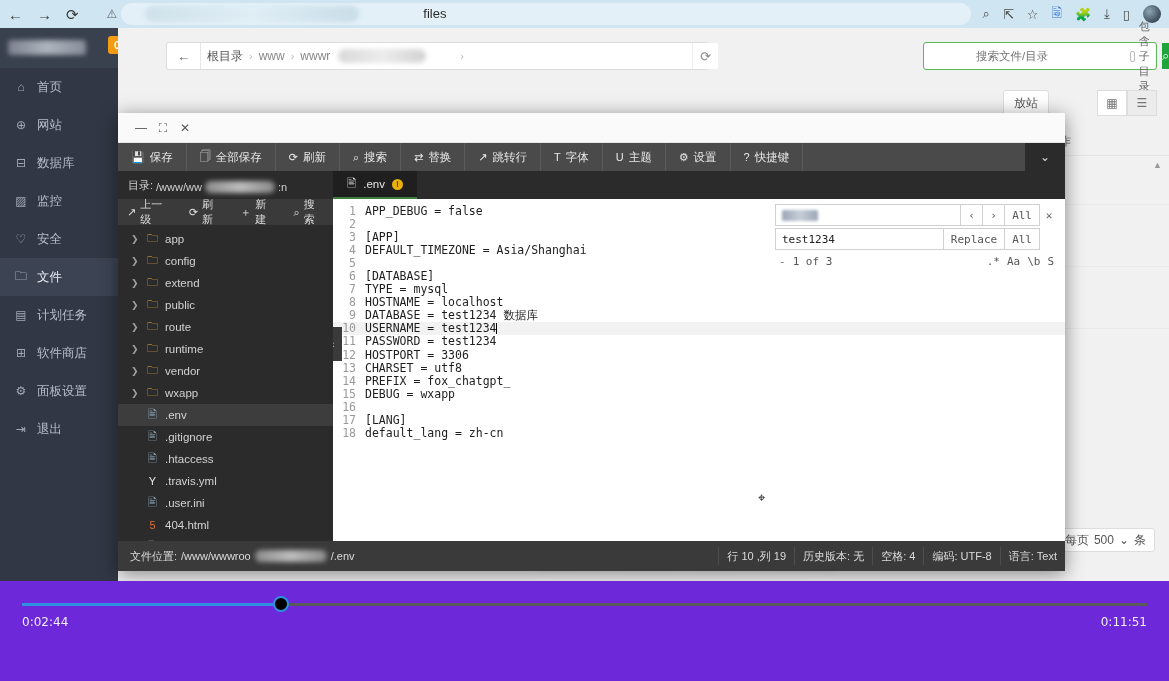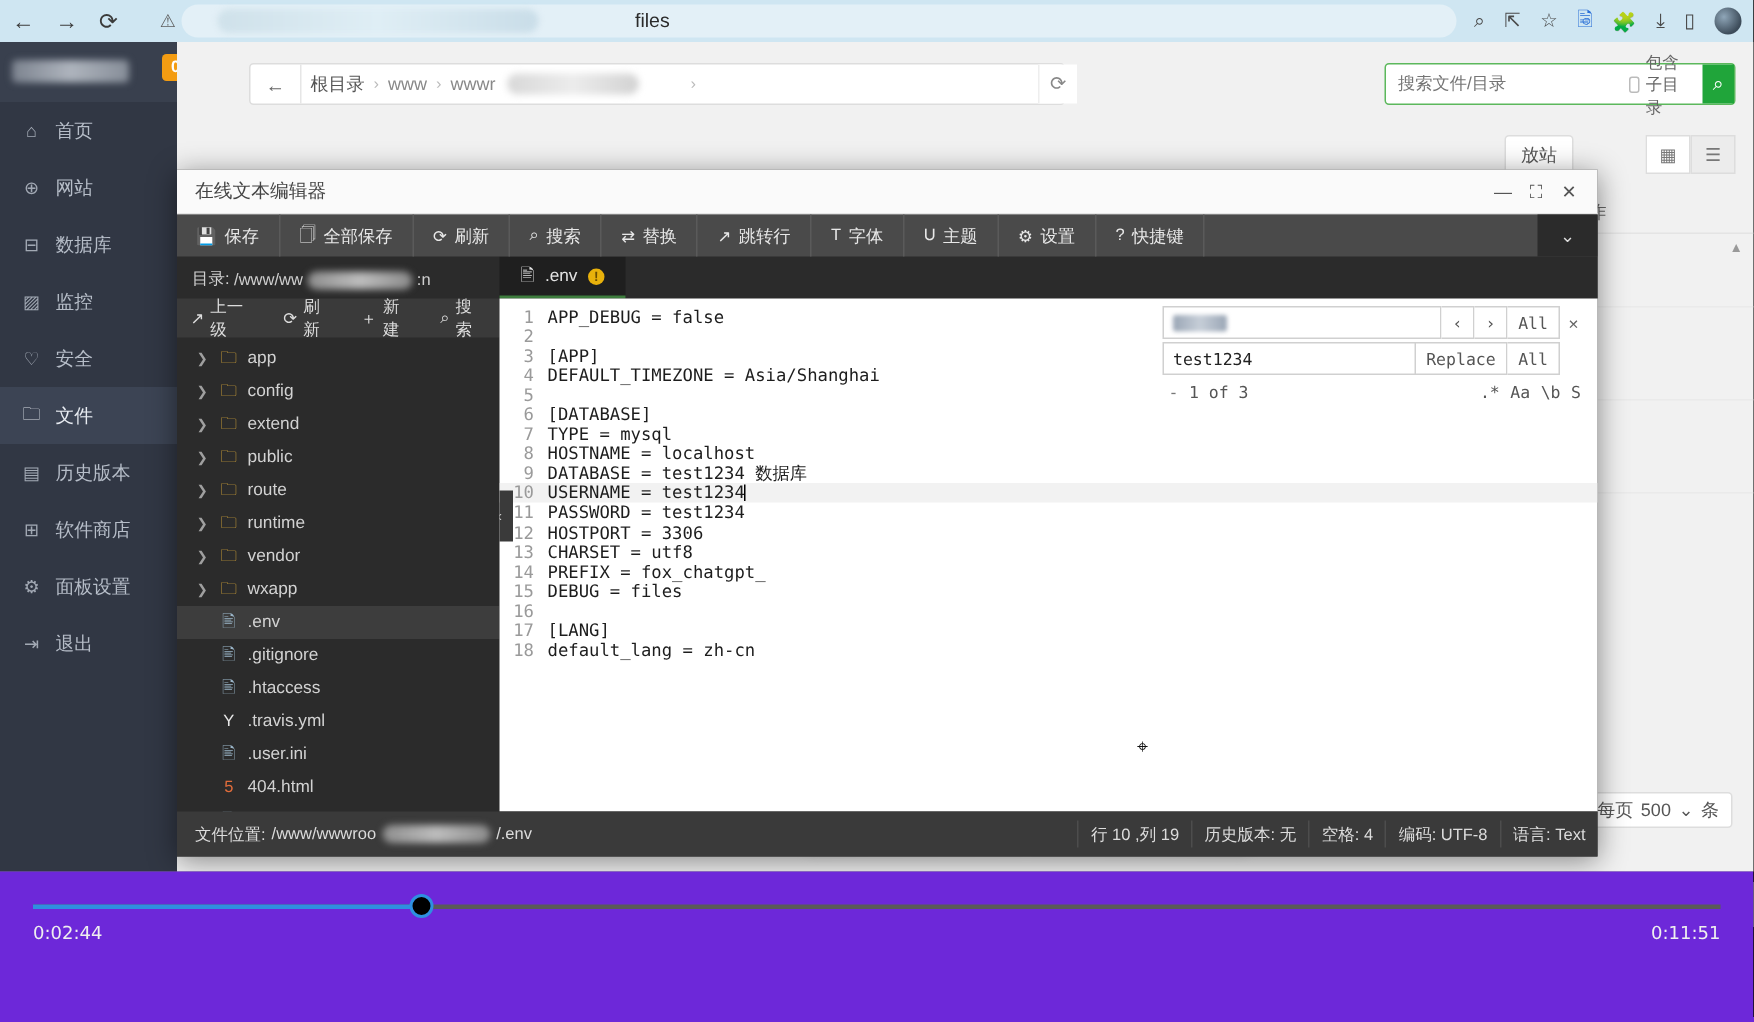--- a/index.html
+++ b/index.html
@@ -69,21 +69,21 @@
     border-radius:7px; filter:blur(2.6px); margin-left:2px; }
   .reload-btn { position:absolute; left:574px; top:15px; width:26px; height:26px;
     display:flex; align-items:center; justify-content:center; color:#888; font-size:13px;
     background:#fff; border-left:1px solid #eee; }
   .srchbox {
     position:absolute; right:12px; top:14px; width:234px; height:28px;
     border:1px solid #5cb85c; border-radius:3px; background:#fff; display:flex; align-items:center;
   }
   .srchbox input {
     border:0; outline:0; flex:1; font-size:11.5px; color:#333; padding-left:8px;
-    font-family:inherit; background:transparent;
+    font-family:inherit; background:transparent;margin-left:44px;
   }
   .chk { display:flex; align-items:center; gap:4px; font-size:11px; color:#666; padding-right:6px; }
   .chk .bx { width:11px; height:11px; border:1px solid #bbb; border-radius:2px; background:#fff; }
   .srch-go { width:34px; height:26px; background:#20a53a; color:#fff; display:flex;
     align-items:center; justify-content:center; font-size:13px; }
   .rightbtn { position:absolute; right:120px; top:62px; height:26px; padding:0 10px;
     border:1px solid #ddd; background:#fff; border-radius:3px; font-size:12px; color:#555;
     display:flex; align-items:center; }
   .viewtog { position:absolute; right:12px; top:62px; display:flex; }
   .viewtog div { width:30px; height:26px; border:1px solid #ddd; background:#fff;
@@ -271,21 +271,21 @@
         <div class="nav-item">
           <span class="gi">♡</span>
           <span>安全</span>
         </div>
         <div class="nav-item active">
           <span class="gi">🗀</span>
           <span>文件</span>
         </div>
         <div class="nav-item">
           <span class="gi">▤</span>
-          <span>历史版本</span>
+          <span>计划任务</span>
         </div>
         <div class="nav-item">
           <span class="gi">⊞</span>
           <span>软件商店</span>
         </div>
         <div class="nav-item">
           <span class="gi">⚙</span>
           <span>面板设置</span>
         </div>
         <div class="nav-item">
@@ -344,21 +344,20 @@
         <a>用手册</a>
         <span>|</span>
         <a>微信公众号</a>
         <span>|</span>
         <a>正版查询</a>
       </div>
     </div>
 
     <div class="modal">
       <div class="modal-title">
-        <span class="t">在线文本编辑器</span>
         <span class="wc">—</span>
         <span class="wc">⛶</span>
         <span class="wc">✕</span>
       </div>
 
       <div class="toolbar">
         <div class="tb-item">
           <span class="gi">💾</span>
           <span>保存</span>
         </div>
@@ -570,21 +569,21 @@
               <div class="cl">
                 <span class="ln">13</span>
                 <span class="ct">CHARSET = utf8</span>
               </div>
               <div class="cl">
                 <span class="ln">14</span>
                 <span class="ct">PREFIX = fox_chatgpt_</span>
               </div>
               <div class="cl">
                 <span class="ln">15</span>
-                <span class="ct">DEBUG = files</span>
+                <span class="ct">DEBUG = wxapp</span>
               </div>
               <div class="cl">
                 <span class="ln">16</span>
                 <span class="ct"></span>
               </div>
               <div class="cl">
                 <span class="ln">17</span>
                 <span class="ct">[LANG]</span>
               </div>
               <div class="cl">

